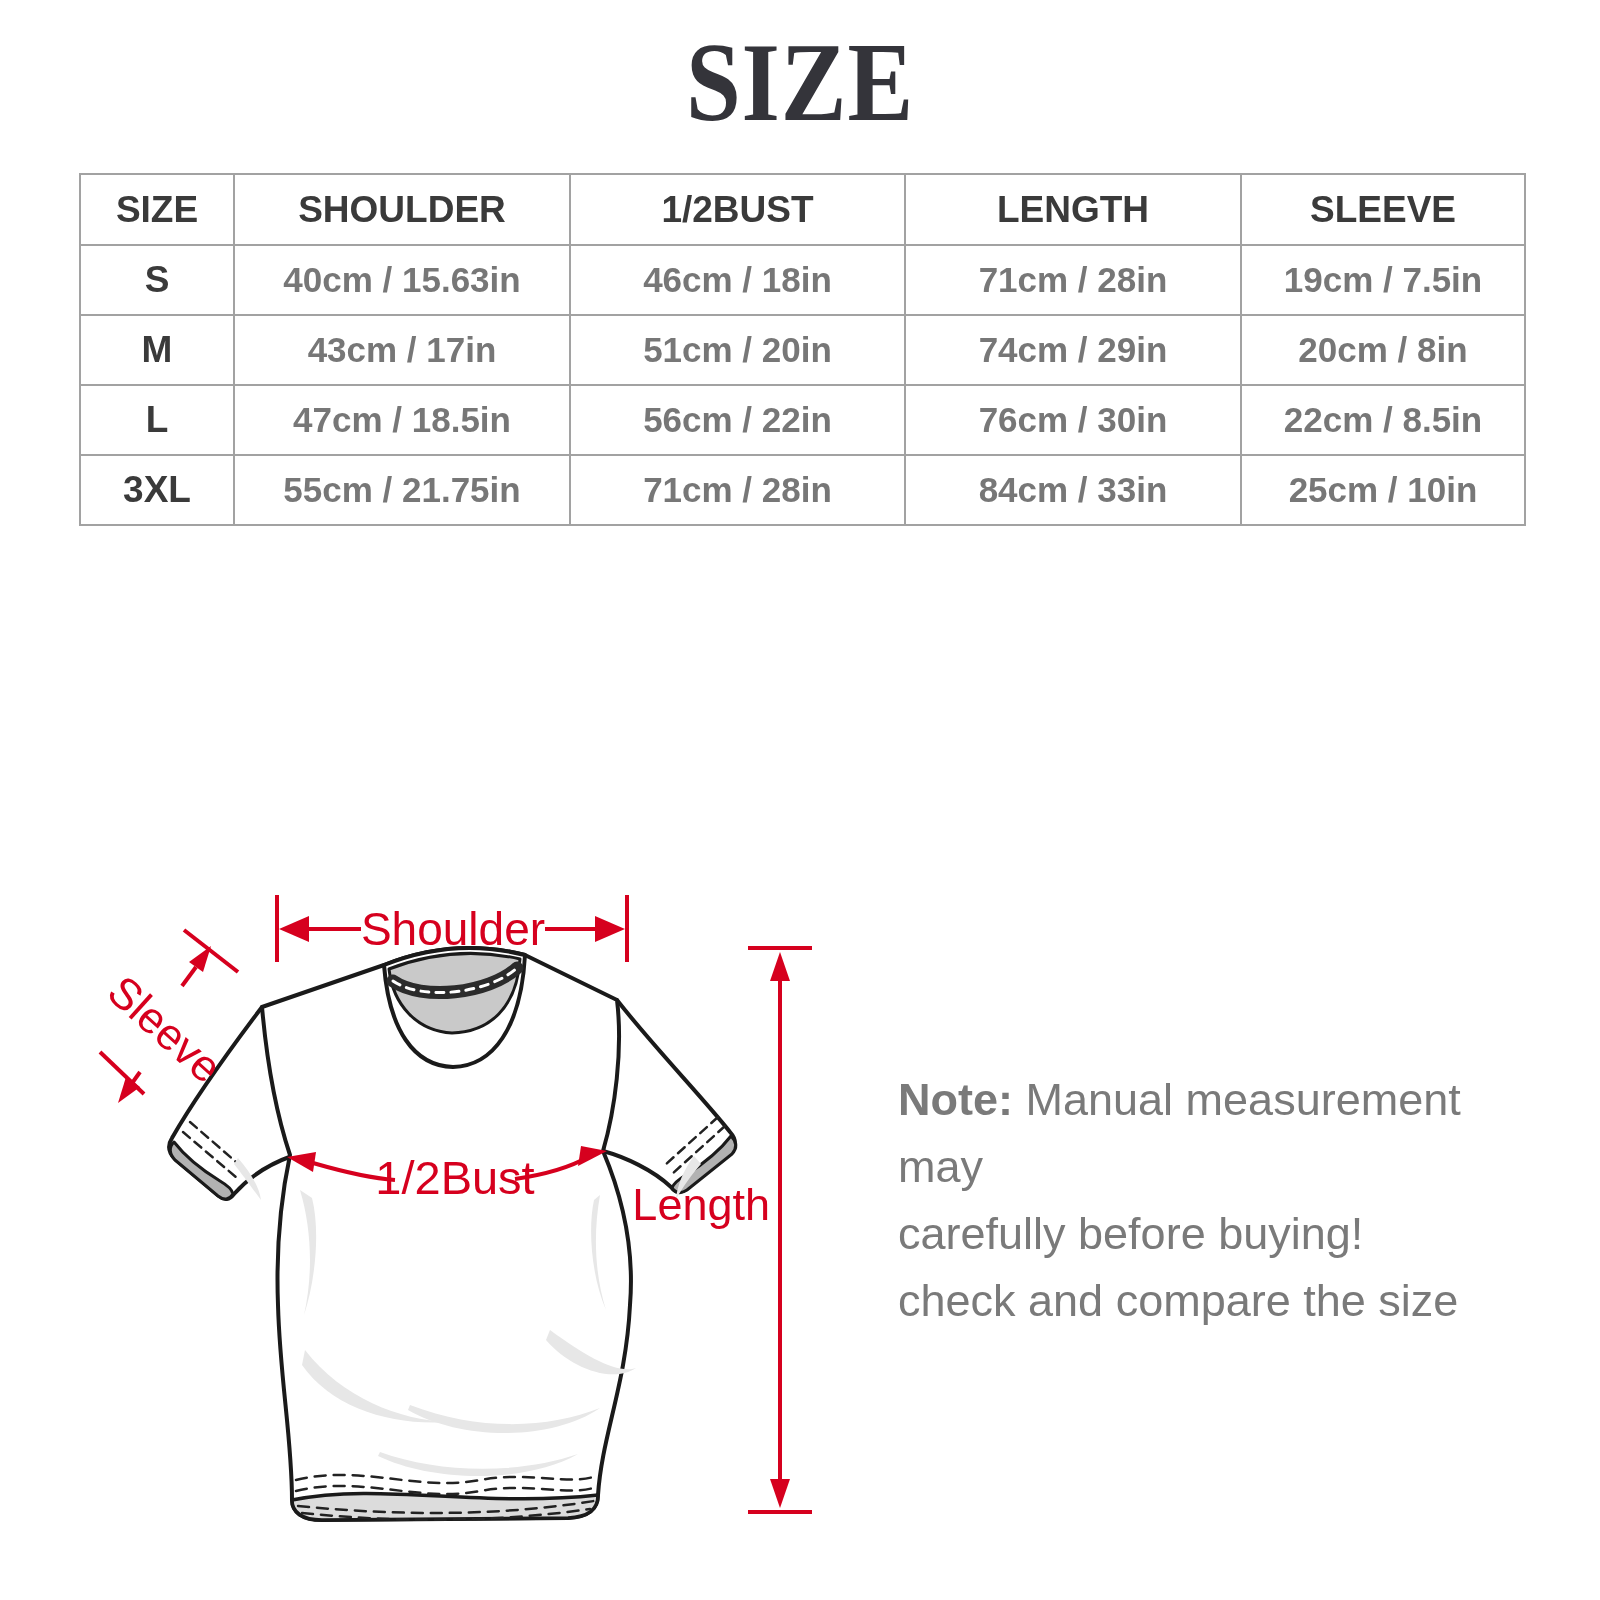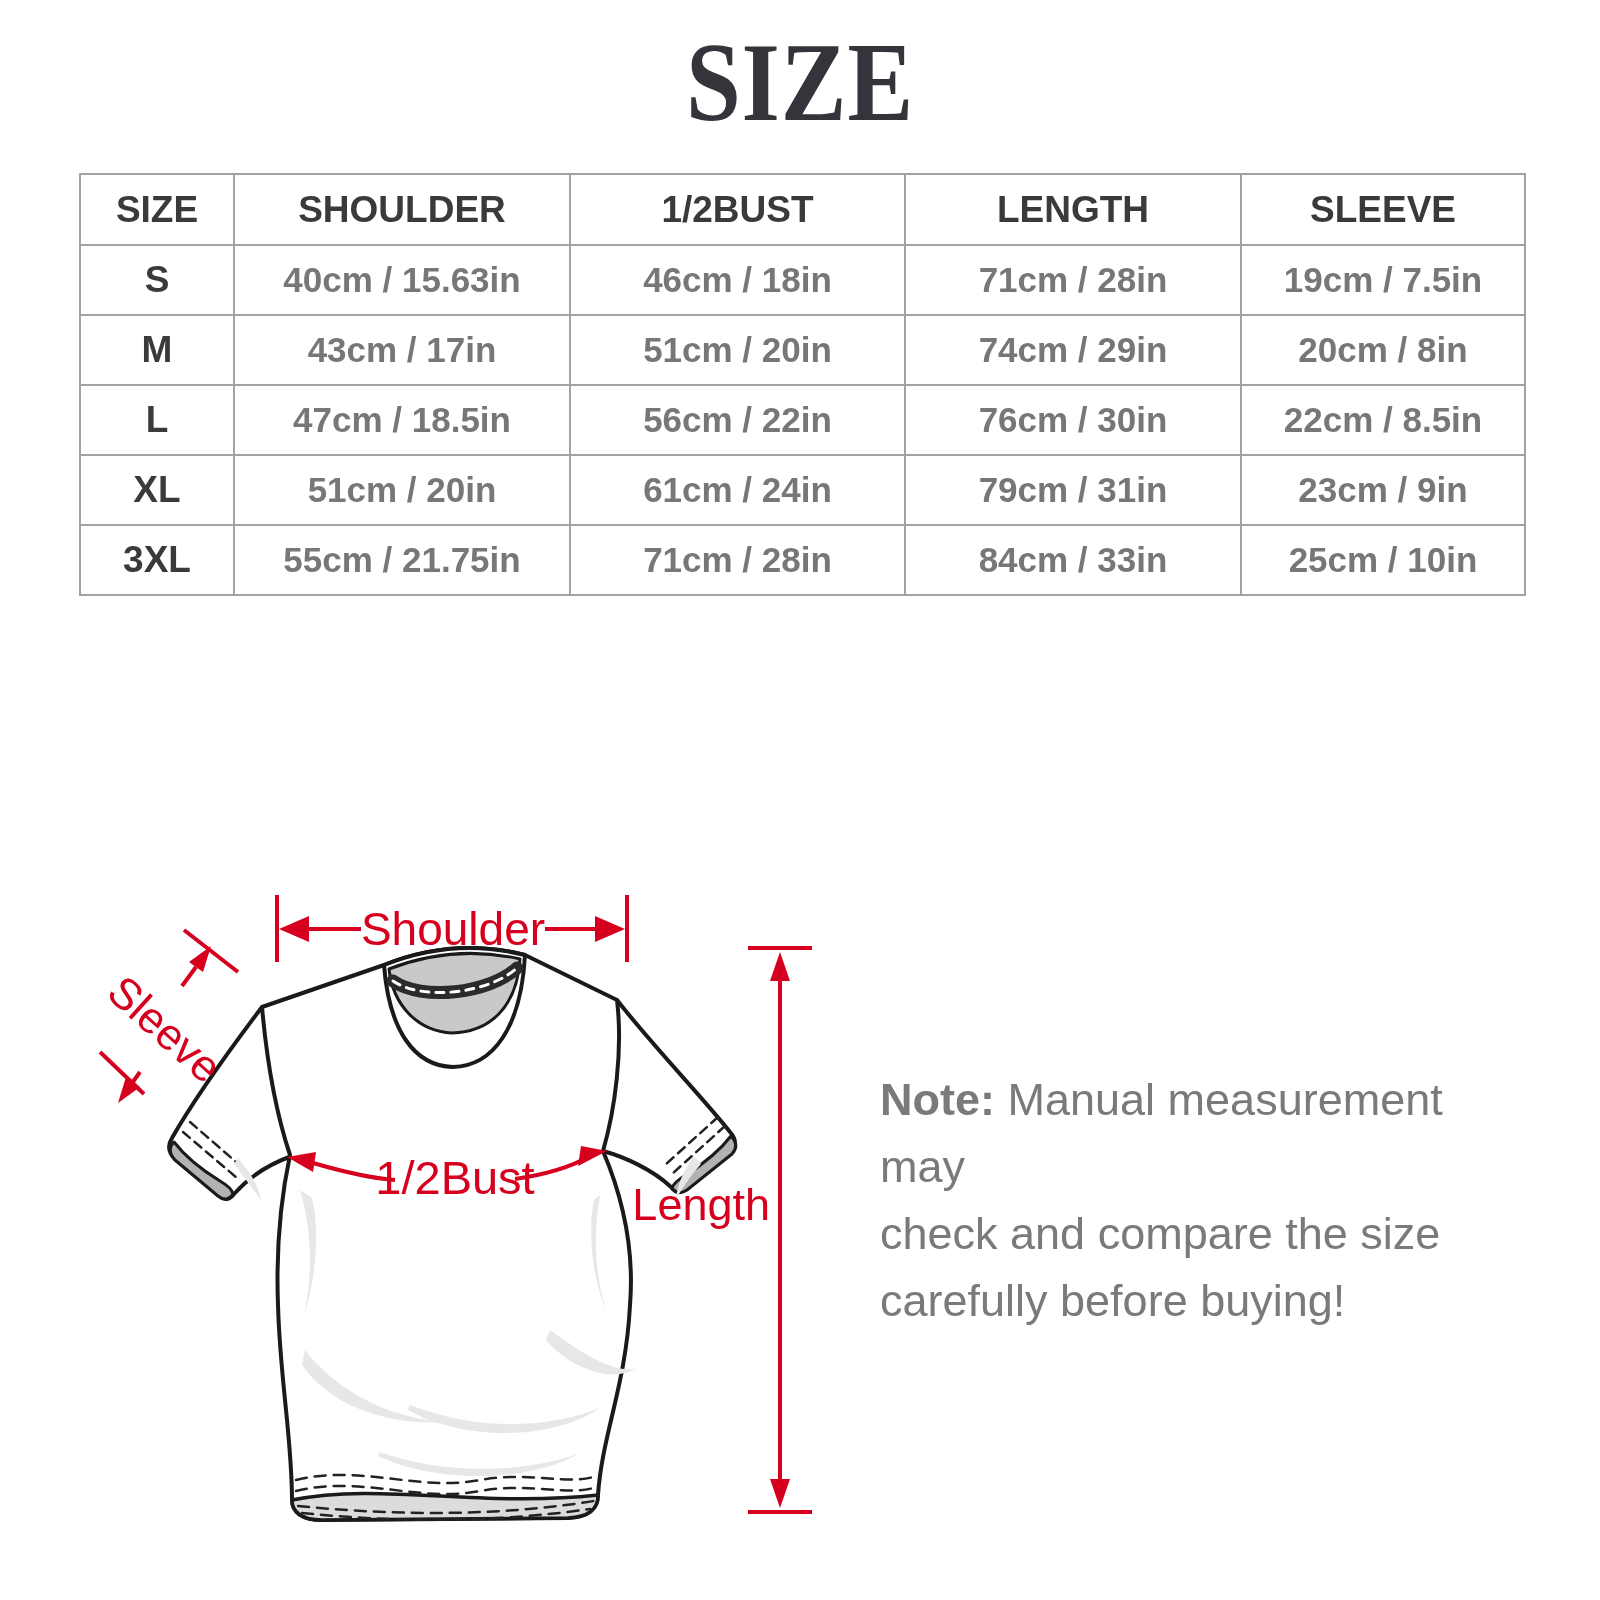--- a/index.html
+++ b/index.html
@@ -19,21 +19,21 @@
   }
   .size-table th,.size-table td{
     border:2px solid #a2a2a2;text-align:center;vertical-align:middle;padding:0;
     overflow:hidden;white-space:nowrap;
   }
   .size-table th{height:69px;font-size:37px;font-weight:700;color:#3a3a3a;}
   .size-table td{height:68px;font-size:35px;font-weight:700;color:#777777;}
   .size-table td.size-col{font-weight:700;color:#3a3a3a;font-size:37px;}
   .diagram{position:absolute;left:80px;top:860px;width:740px;height:710px;}
   .note{
-    position:absolute;left:880px;top:1066px;width:620px;
+    position:absolute;left:898px;top:1066px;width:620px;
     font-size:45px;line-height:67px;color:#7a7a7a;
   }
   .note .note-label{font-weight:700;}
   svg text{font-family:"Liberation Sans",sans-serif;}
 </style>
 </head>
 <body>
 
 <div class="page-title">SIZE</div>
 
@@ -66,27 +66,20 @@
     <td>51cm / 20in</td>
     <td>74cm / 29in</td>
     <td>20cm / 8in</td>
   </tr>
   <tr>
     <td class="size-col">L</td>
     <td>47cm / 18.5in</td>
     <td>56cm / 22in</td>
     <td>76cm / 30in</td>
     <td>22cm / 8.5in</td>
-  </tr>
-  <tr>
-    <td class="size-col">XL</td>
-    <td>51cm / 20in</td>
-    <td>61cm / 24in</td>
-    <td>79cm / 31in</td>
-    <td>23cm / 9in</td>
   </tr>
   <tr>
     <td class="size-col">3XL</td>
     <td>55cm / 21.75in</td>
     <td>71cm / 28in</td>
     <td>84cm / 33in</td>
     <td>25cm / 10in</td>
   </tr>
   </tbody>
 </table>
@@ -177,15 +170,15 @@
     <line x1="668" y1="652" x2="732" y2="652"></line>
     <line x1="700" y1="112" x2="700" y2="628"></line>
     <polygon points="700,92 690,121 710,121" fill="#d6001e" stroke="none"></polygon>
     <polygon points="700,648 690,619 710,619" fill="#d6001e" stroke="none"></polygon>
   </g>
   <text x="690" y="360" text-anchor="end" font-size="45" fill="#d6001e" stroke="none">Length</text>
 </svg>
 
 <div class="note">
   <div><span class="note-label">Note:</span> <span>Manual measurement may</span></div>
+  <div>carefully before buying!</div>
   <div>check and compare the size</div>
-  <div>carefully before buying!</div>
 </div>
 
 </body></html>

